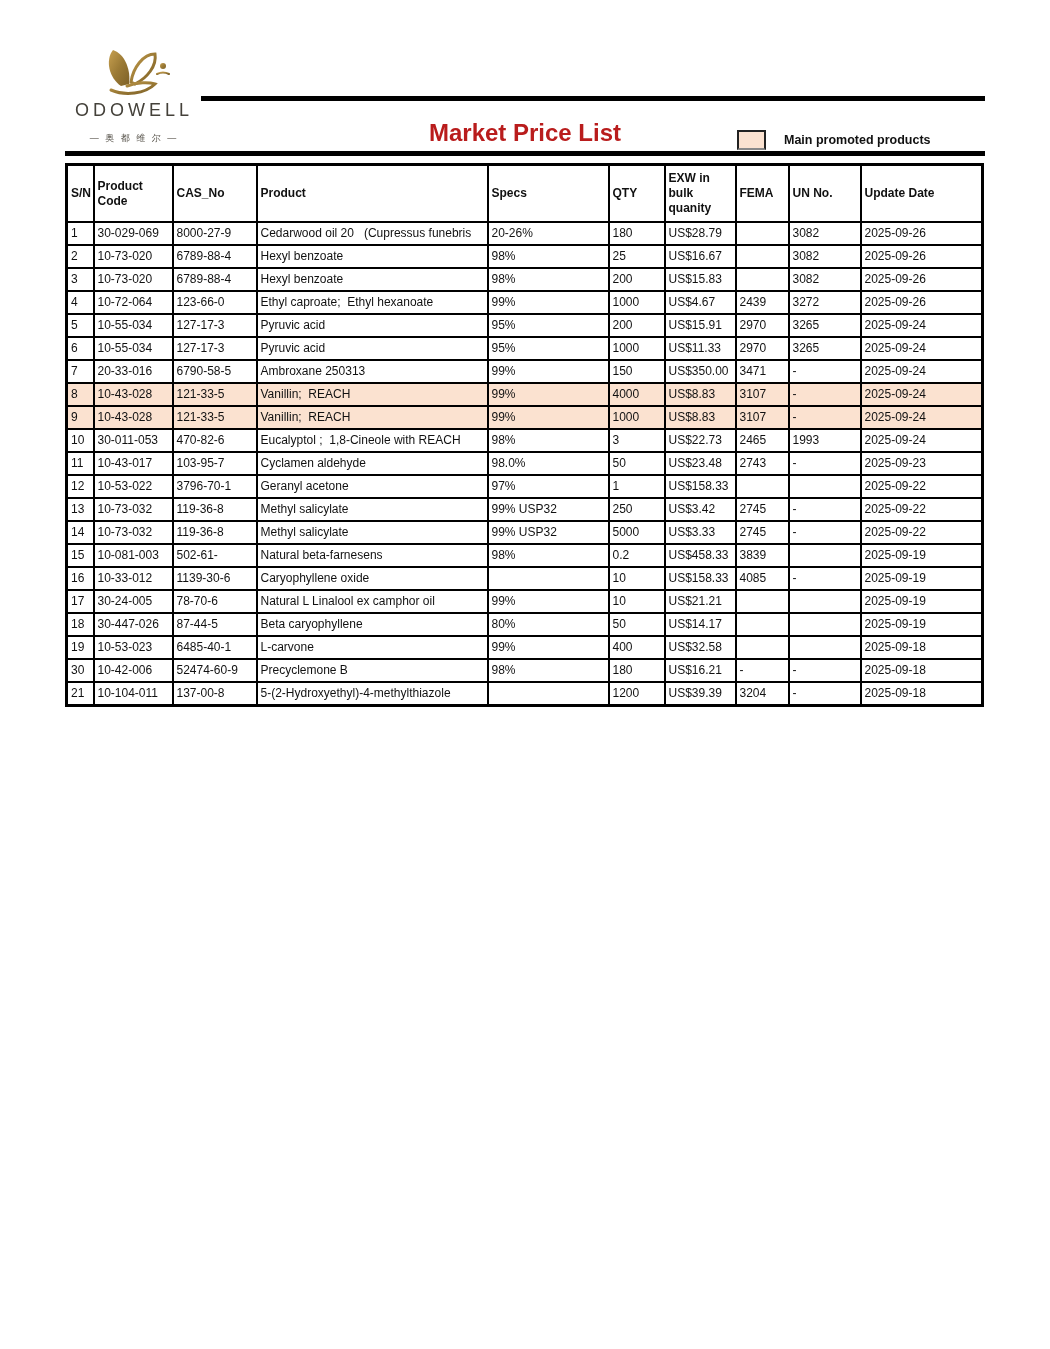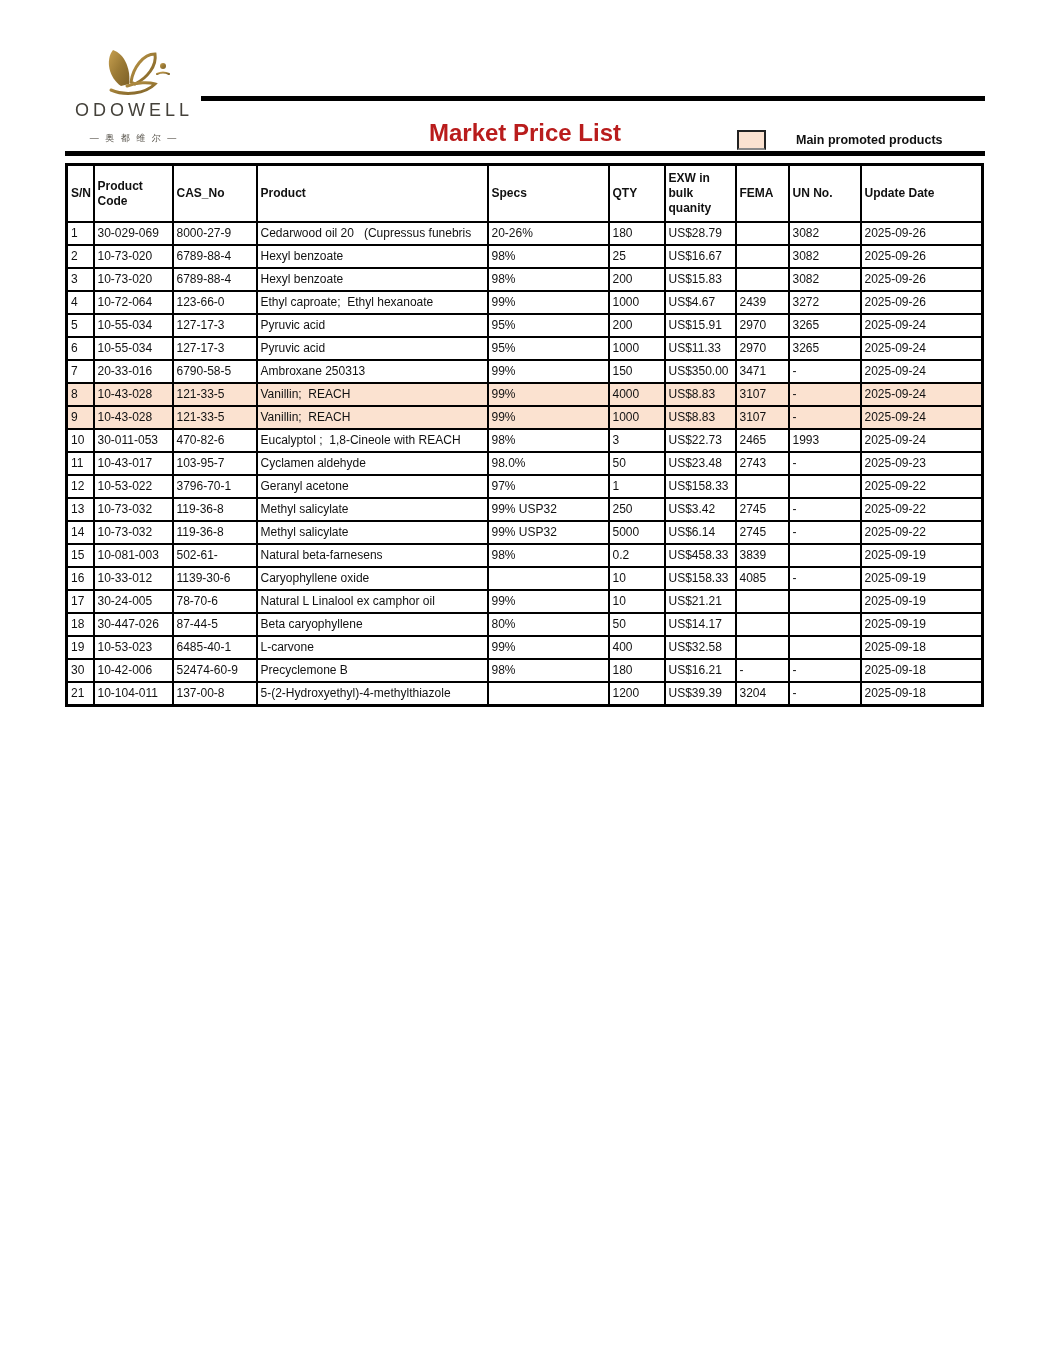--- a/index.html
+++ b/index.html
@@ -13,21 +13,21 @@
   .logo-cn{font-size:9px;letter-spacing:2px;color:#5a564e;margin-top:11px;white-space:nowrap;}
 
   
   .top-rule{position:absolute;left:201px;top:96px;width:784px;height:5px;background:#000;}
   .title-rule{position:absolute;left:65px;top:151px;width:920px;height:5px;background:#000;}
 
   .title{position:absolute;left:0;top:119px;width:1050px;text-align:center;font-size:24px;font-weight:bold;color:#b91c1c;}
 
   .legend{position:absolute;left:737px;top:130px;display:flex;align-items:center;}
   .legend-swatch{width:29px;height:20px;border:2px solid #222;box-sizing:border-box;border-bottom-color:#888;}
-  .legend-label{font-size:12.5px;font-weight:bold;margin-left:18px;white-space:nowrap;padding-left:12px;}
+  .legend-label{font-size:12.5px;font-weight:bold;margin-left:6px;white-space:nowrap;padding-left:12px;}
 
   
   table.price{position:absolute;left:65px;top:163px;border-collapse:collapse;table-layout:fixed;width:916px;border:3px solid #000;}
   table.price th,table.price td{border:2px solid #000;padding:1px 3px;font-size:12px;overflow:hidden;}
   table.price th{height:53px;text-align:left;vertical-align:middle;font-weight:bold;line-height:1.25;}
   table.price td{height:19px;vertical-align:middle;white-space:pre;line-height:1.15;}
   tr.hl td{background:#fbe2d0;}
 </style>
 </head>
 <body>
@@ -248,21 +248,21 @@
           <td>-</td>
           <td>2025-09-22</td>
         </tr>
         <tr>
           <td>14</td>
           <td>10-73-032</td>
           <td>119-36-8</td>
           <td>Methyl salicylate</td>
           <td>99% USP32</td>
           <td>5000</td>
-          <td>US$6.14</td>
+          <td>US$3.33</td>
           <td>2745</td>
           <td>-</td>
           <td>2025-09-22</td>
         </tr>
         <tr>
           <td>15</td>
           <td>10-081-003</td>
           <td>502-61-</td>
           <td>Natural beta-farnesens</td>
           <td>98%</td>

